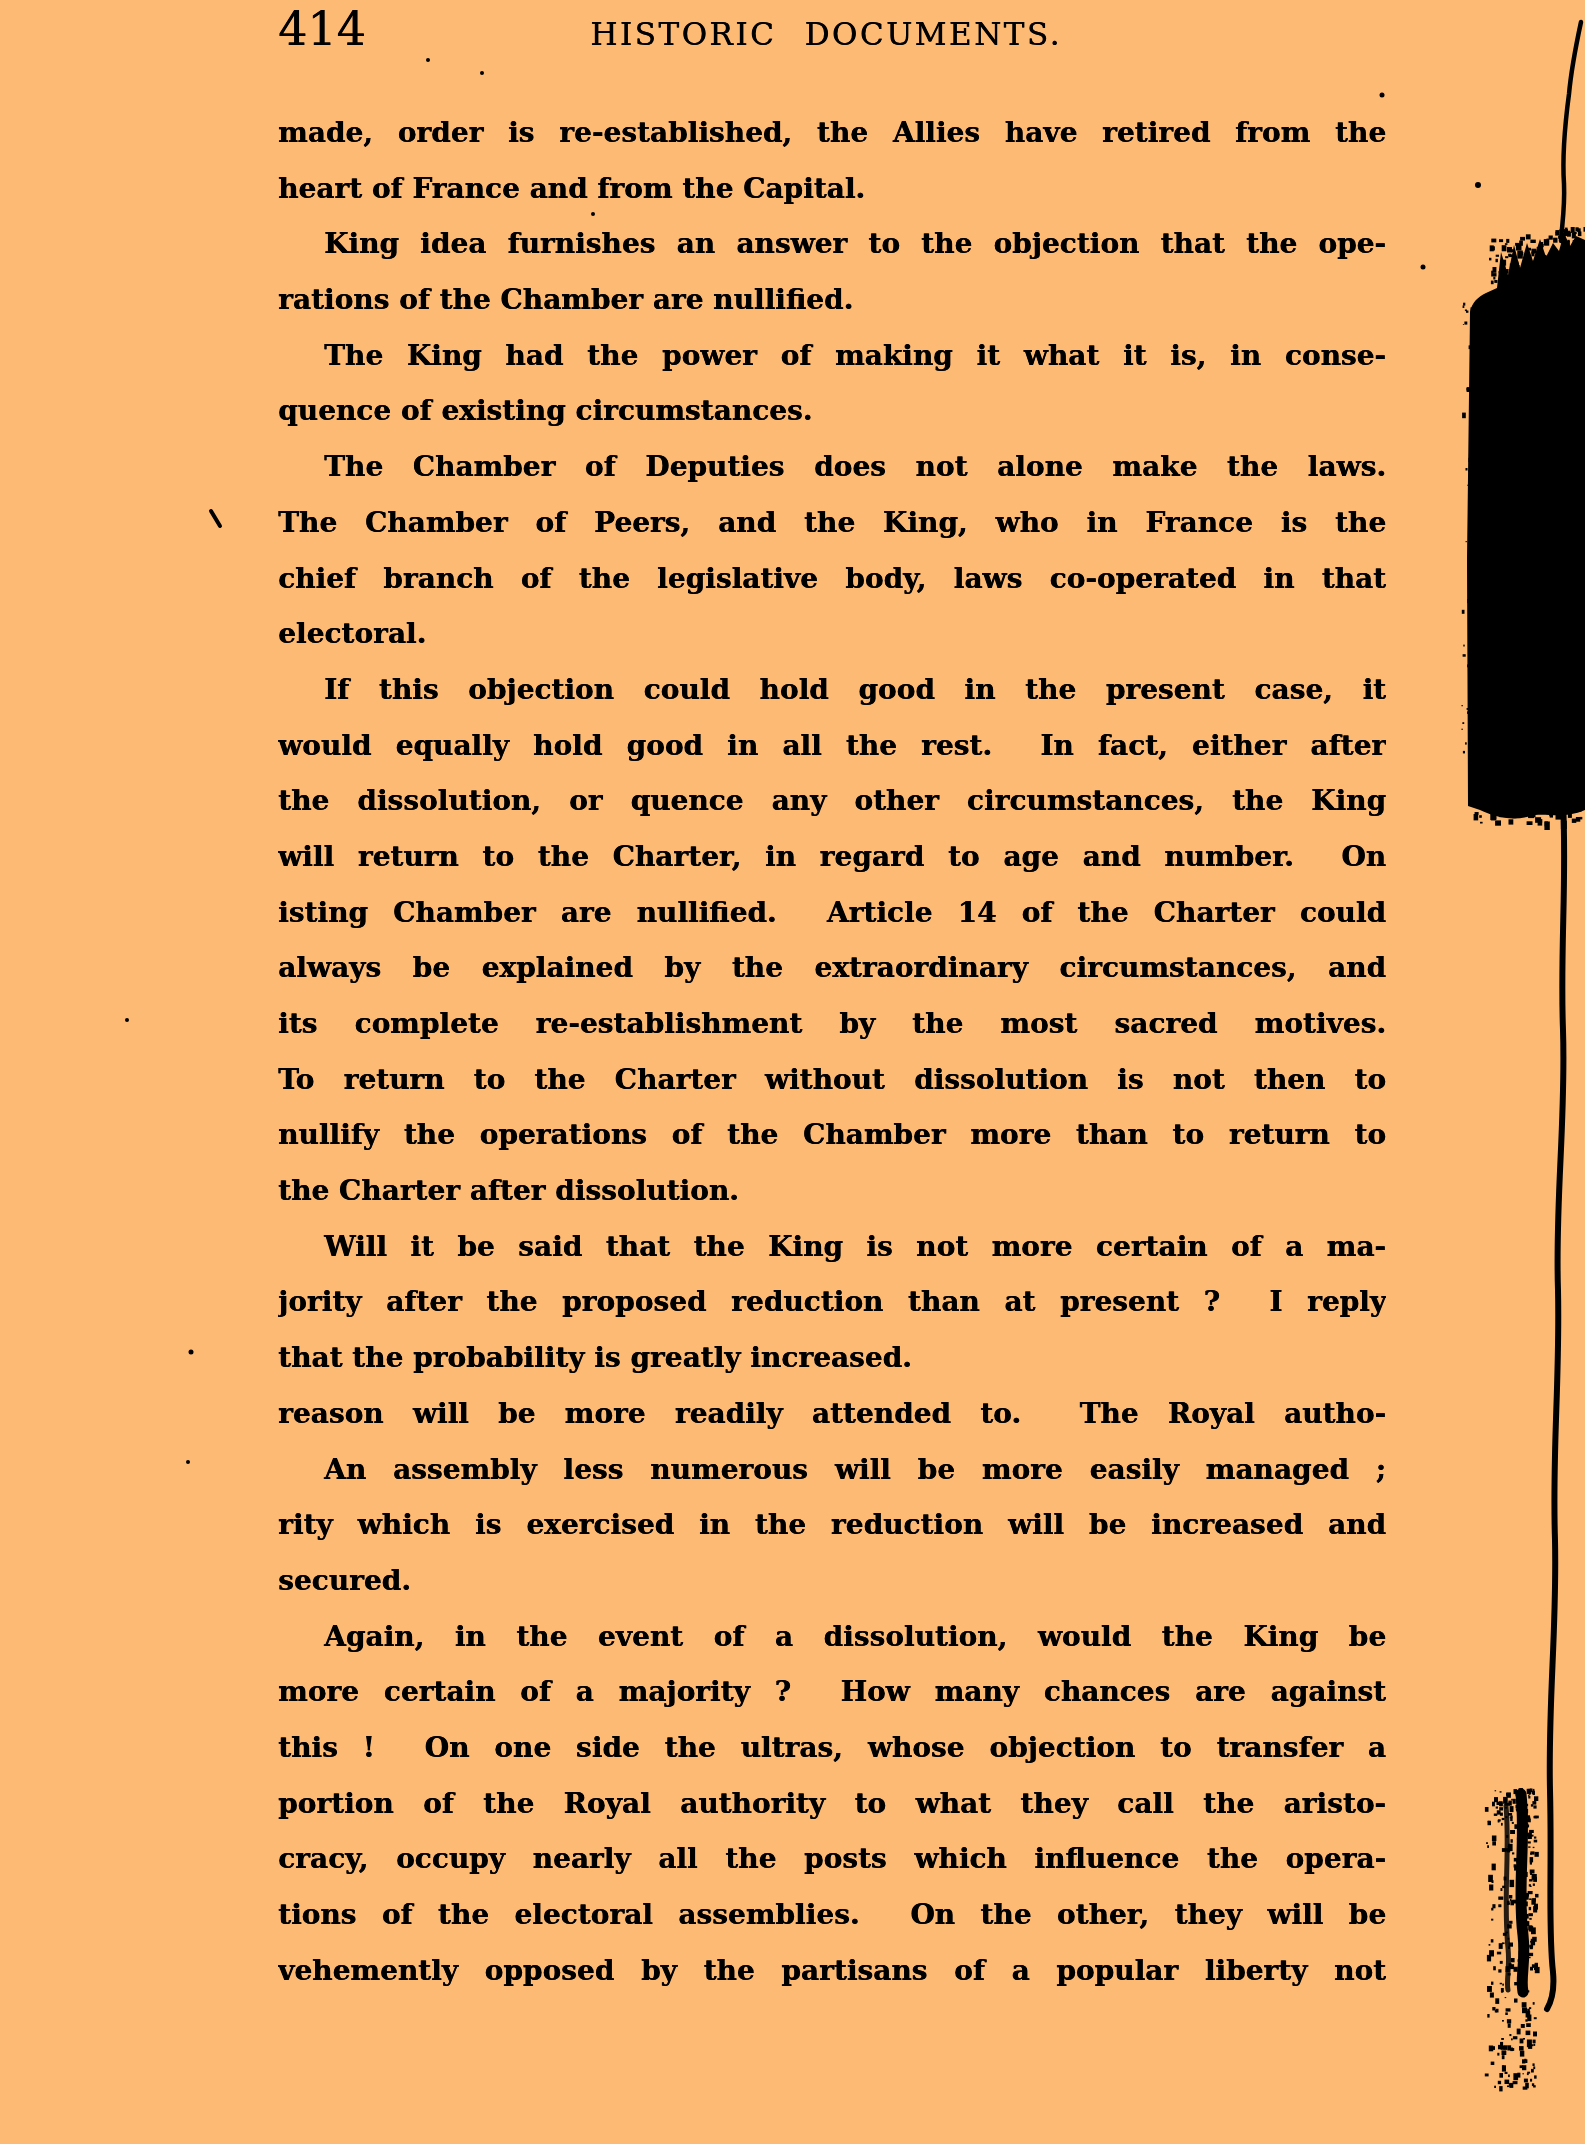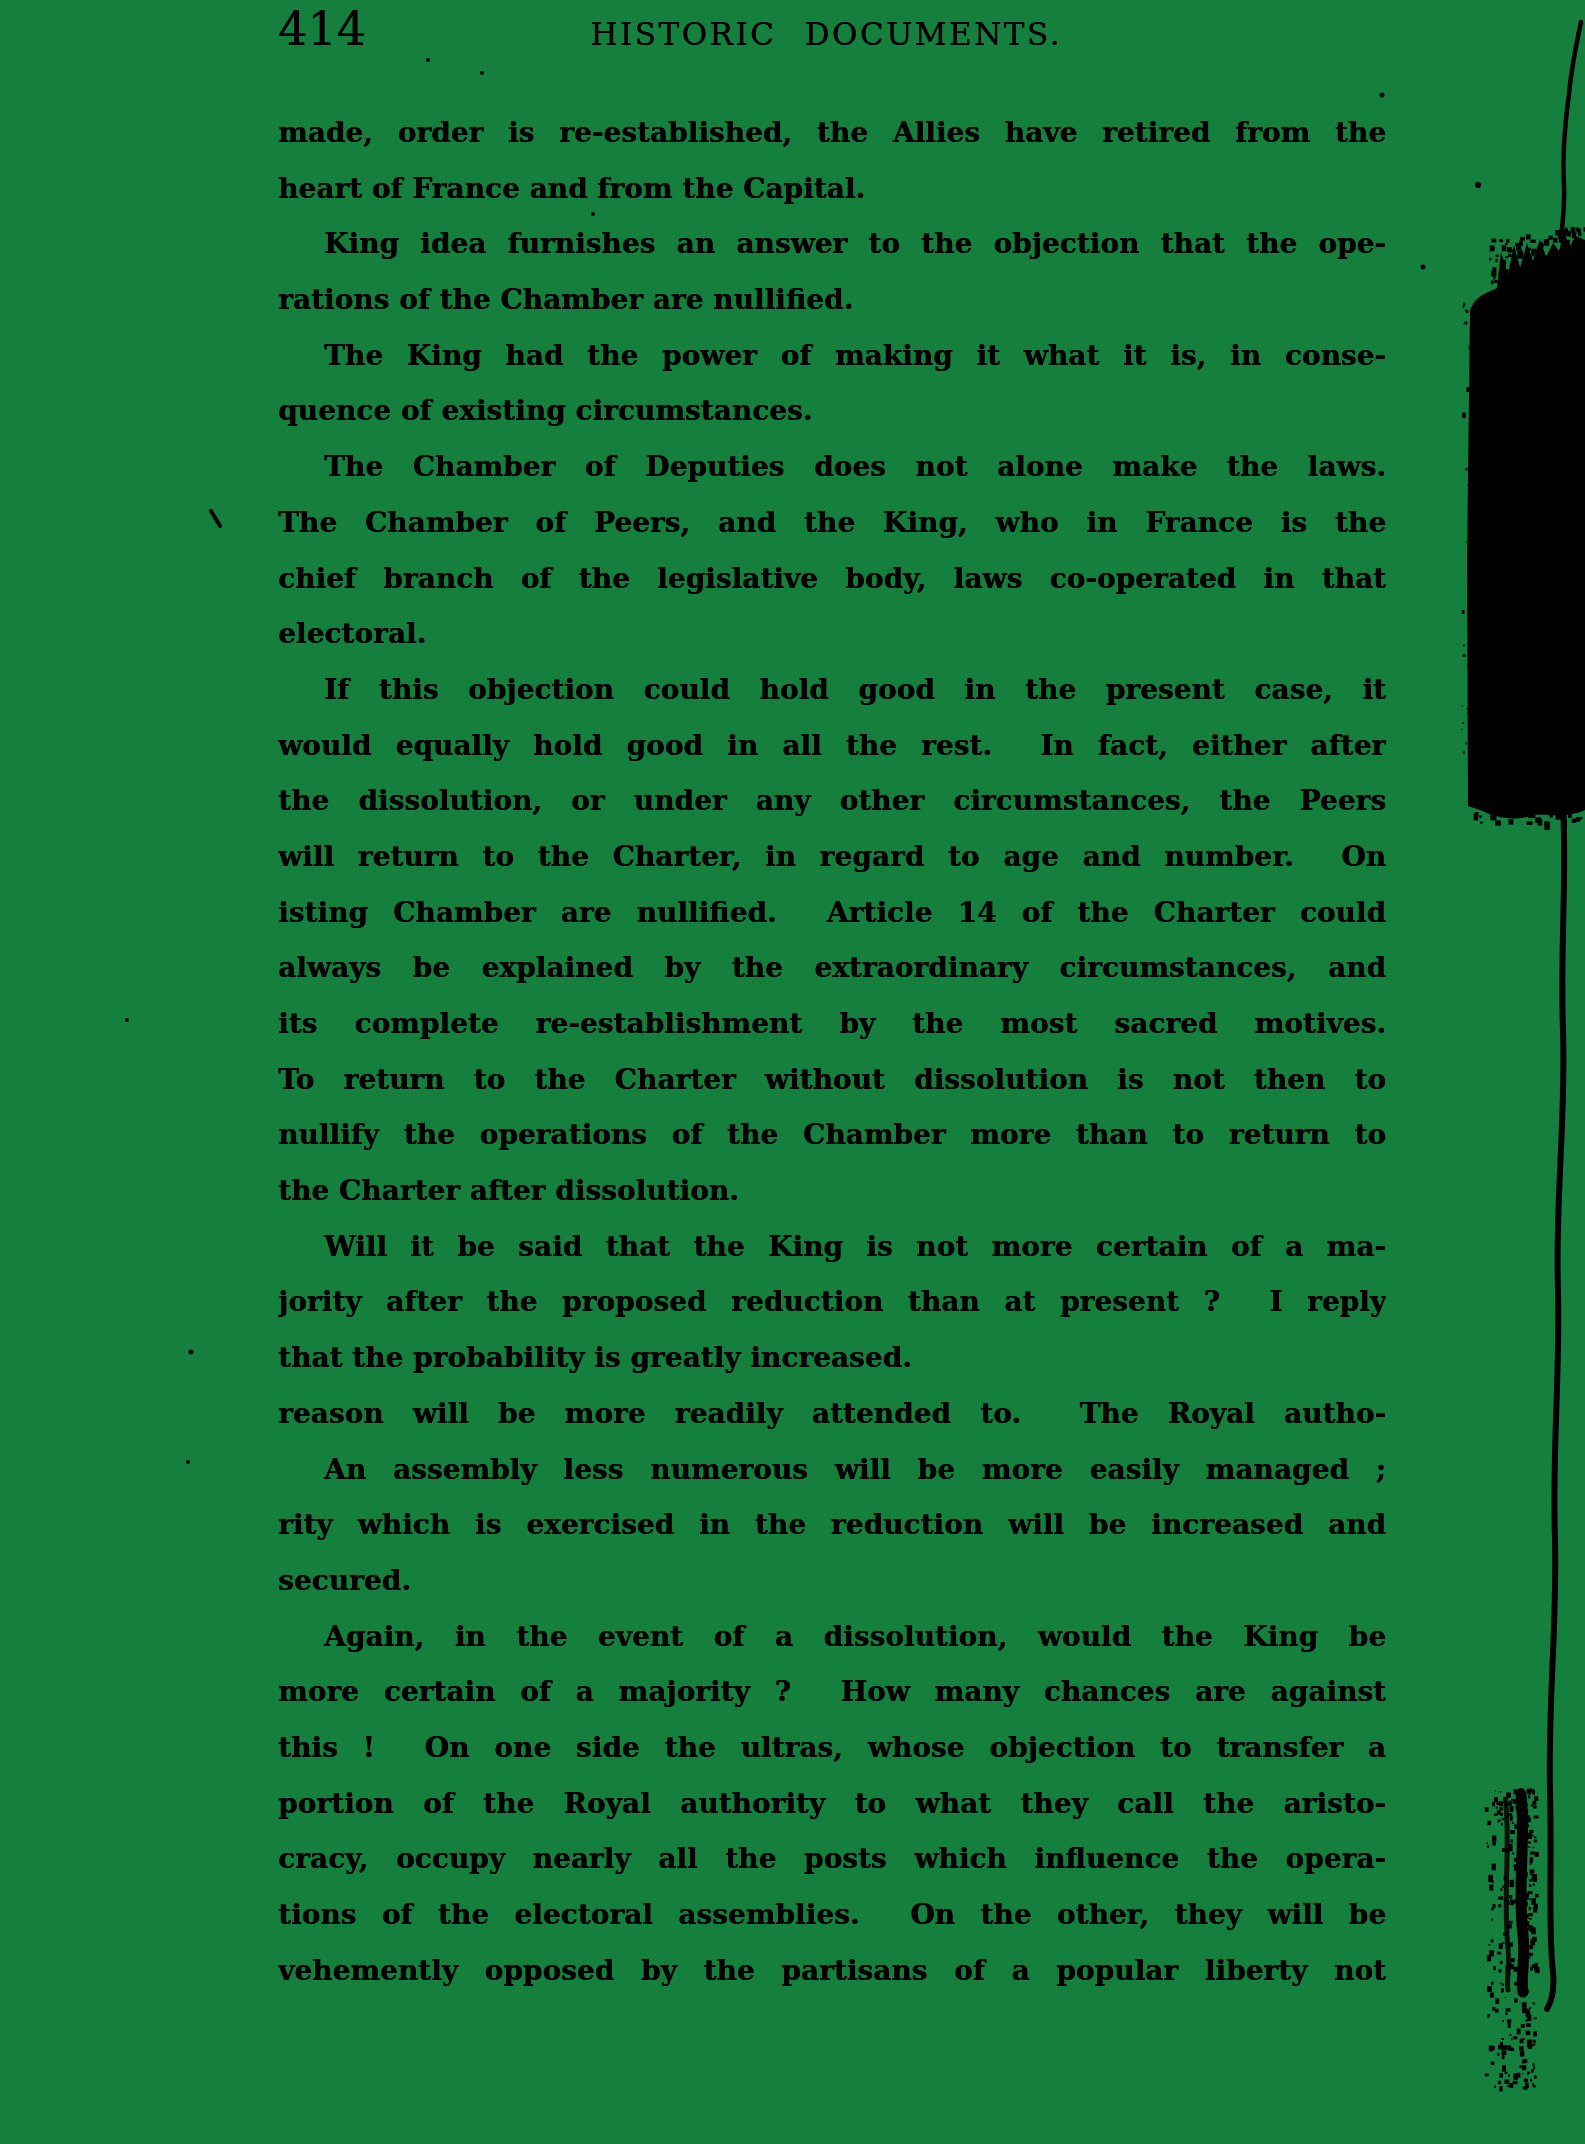--- a/index.html
+++ b/index.html
@@ -2,21 +2,21 @@
 <html><head>
 <meta charset="utf-8">
 <style>
   html,body{margin:0;padding:0;}
   body{
     width:1585px;height:2144px;
     background:#ffffff;color:#000000;
     font-family:"DejaVu Serif", serif;
     position:relative;overflow:hidden;
   }
-  #scan-page{position:absolute;inset:0;background:#15803d;}
+  #scan-page{position:absolute;inset:0;background:#fdba74;}
   #page-number{
     position:absolute;left:278px;top:6px;
     font-size:46px;line-height:1;
     text-shadow:0.5px 0 0 currentColor;
   }
   #running-header{
     position:absolute;left:826px;top:19px;transform:translateX(-50%);
     font-size:31px;line-height:1;letter-spacing:2.5px;word-spacing:16px;
     white-space:nowrap;
     text-shadow:0.5px 0 0 currentColor;
@@ -49,21 +49,21 @@
       <div class="line ind">King idea furnishes an answer to the objection that the ope-</div>
       <div class="line end">rations of the Chamber are nullified.</div>
       <div class="line ind">The King had the power of making it what it is, in conse-</div>
       <div class="line end">quence of existing circumstances.</div>
       <div class="line ind">The Chamber of Deputies does not alone make the laws.</div>
       <div class="line">The Chamber of Peers, and the King, who in France is the</div>
       <div class="line">chief branch of the legislative body, laws co-operated in that</div>
       <div class="line end">electoral.</div>
       <div class="line ind">If this objection could hold good in the present case, it</div>
       <div class="line">would equally hold good in all the rest.&nbsp; In fact, either after</div>
-      <div class="line">the dissolution, or under any other circumstances, the Peers</div>
+      <div class="line">the dissolution, or quence any other circumstances, the King</div>
       <div class="line">will return to the Charter, in regard to age and number.&nbsp; On</div>
       <div class="line">isting Chamber are nullified.&nbsp; Article 14 of the Charter could</div>
       <div class="line">always be explained by the extraordinary circumstances, and</div>
       <div class="line">its complete re-establishment by the most sacred motives.</div>
       <div class="line">To return to the Charter without dissolution is not then to</div>
       <div class="line">nullify the operations of the Chamber more than to return to</div>
       <div class="line end">the Charter after dissolution.</div>
       <div class="line ind">Will it be said that the King is not more certain of a ma-</div>
       <div class="line">jority after the proposed reduction than at present&nbsp;?&nbsp; I reply</div>
       <div class="line end">that the probability is greatly increased.</div>

